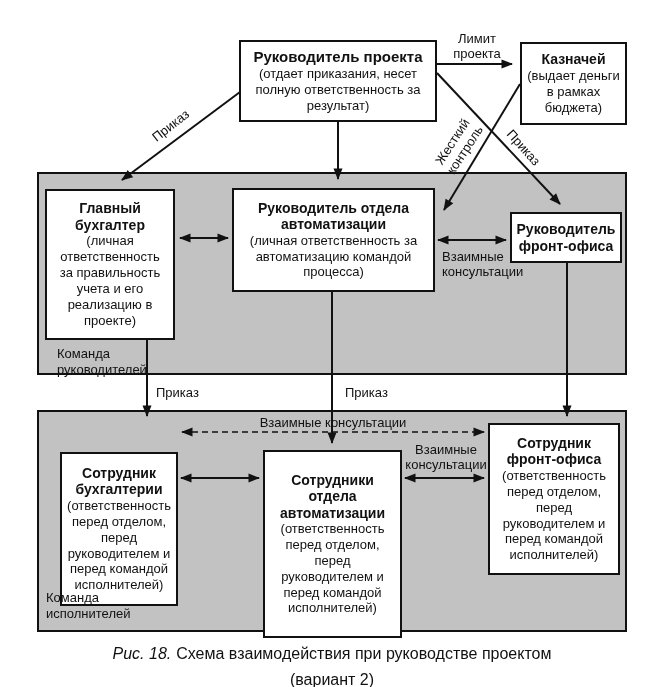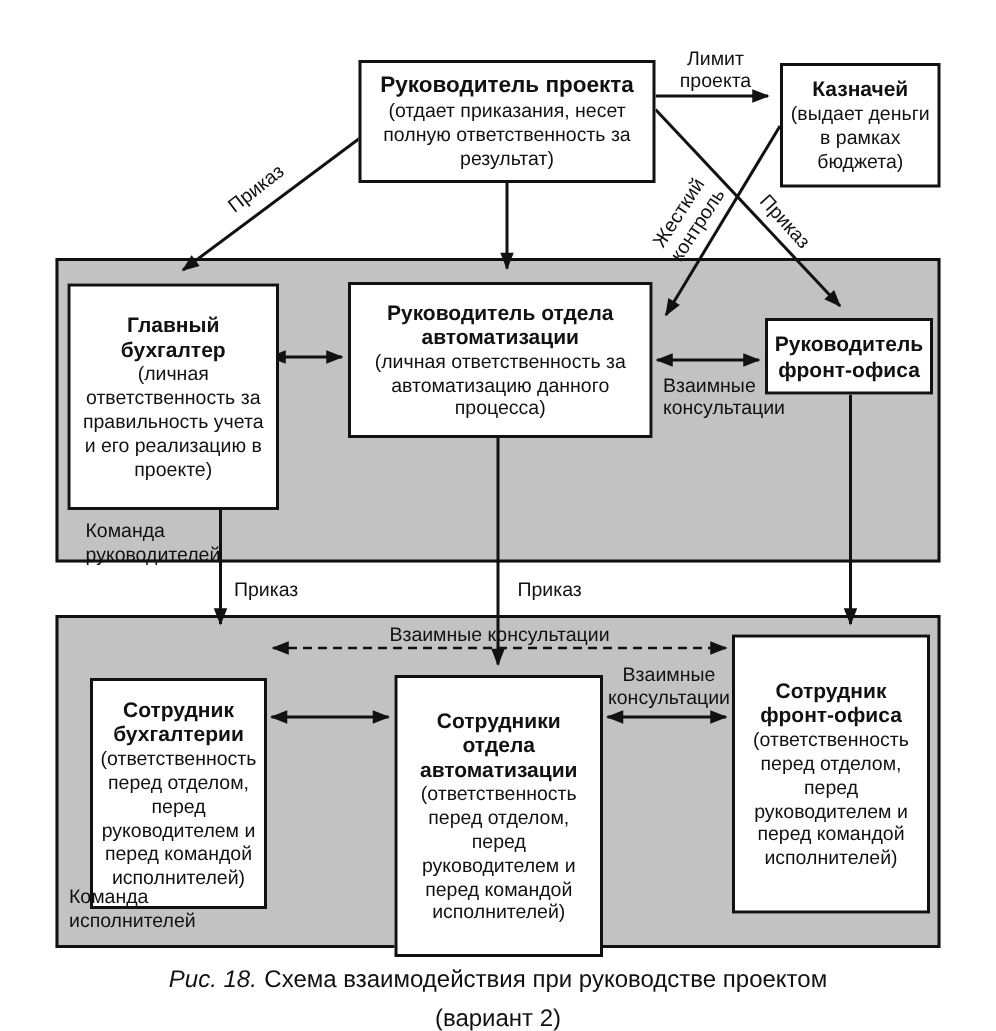--- a/index.html
+++ b/index.html
@@ -57,45 +57,45 @@
   <div class="node big" style="left:239px;top:40px;width:198px;height:82px;">
     <div class="t">Руководитель проекта</div>
     <div class="n">(отдает приказания, несет полную ответственность за результат)</div>
   </div>
 
   <div class="node" style="left:520px;top:42px;width:107px;height:83px;">
     <div class="t">Казначей</div>
     <div class="n">(выдает деньги в рамках бюджета)</div>
   </div>
 
-  <div class="node" style="left:45px;top:189px;width:141px;height:151px;">
+  <div class="node" style="left:45px;top:189px;width:130px;height:151px;">
     <div class="t">Главный бухгалтер</div>
     <div class="n">(личная ответственность за правильность учета и его реализацию в проекте)</div>
   </div>
 
   <div class="node" style="left:232px;top:188px;width:203px;height:104px;">
     <div class="t">Руководитель отдела автоматизации</div>
-    <div class="n">(личная ответственность за автоматизацию данного процесса)</div>
+    <div class="n">(личная ответственность за автоматизацию командой процесса)</div>
   </div>
 
   <div class="node" style="left:510px;top:212px;width:112px;height:51px;text-align:center;">
     <div class="t">Руководитель фронт-офиса</div>
   </div>
 
   <div class="node" style="left:60px;top:423px;width:118px;height:154px;margin-top:29px;">
     <div class="t">Сотрудник бухгалтерии</div>
     <div class="n">(ответственность перед отделом, перед руководителем и перед командой исполнителей)</div>
   </div>
 
   <div class="node" style="left:263px;top:450px;width:139px;height:188px;">
     <div class="t">Сотрудники отдела автоматизации</div>
     <div class="n">(ответственность перед отделом, перед руководителем и перед командой исполнителей)</div>
   </div>
 
-  <div class="node" style="left:488px;top:423px;width:132px;height:186px;">
+  <div class="node" style="left:488px;top:423px;width:132px;height:152px;">
     <div class="t">Сотрудник фронт-офиса</div>
     <div class="n">(ответственность перед отделом, перед руководителем и перед командой исполнителей)</div>
   </div>
 
   <div class="grouplabel" style="left:46px;top:346px;width:90px;margin-left:11px;">Команда руководителей</div>
   <div class="grouplabel" style="left:46px;top:590px;width:90px;">Команда исполнителей</div>
 
   <div class="elabel wrap" style="left:445px;top:32px;width:64px;text-align:center;">Лимит проекта</div>
 
   <div class="elabel rot" style="left:171px;top:126px;transform:translate(-50%,-50%) rotate(-38deg);">Приказ</div>

